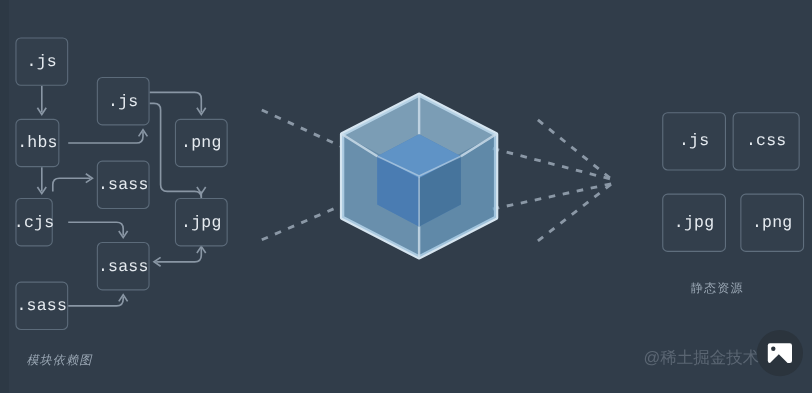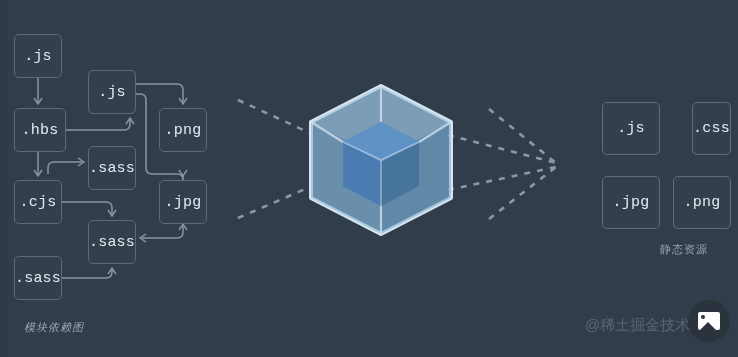--- a/index.html
+++ b/index.html
@@ -139,36 +139,36 @@
       <polygon points="76,40 38,60 76,80 114,60" fill="#5f93c6" stroke="none"></polygon>
       <polygon points="38,60 38,104 76,124 76,80" fill="#4a7cb2" stroke="none"></polygon>
       <polygon points="114,60 114,104 76,124 76,80" fill="#457299" fill-opacity="0.9" stroke="none"></polygon>
 
       <path d="M76,4 L76,40 M6,40 L38,60 M146,40 L114,60 M76,124 L76,152" stroke="#cfe0ec" stroke-width="2.2" fill="none" stroke-opacity="0.8"></path>
       <path d="M76,78 L38,60 M76,78 L114,60 M76,78 L76,124" stroke="#cfe0ec" stroke-width="1.6" fill="none" stroke-opacity="0.55"></path>
     </svg>
   </div>
 
   <div class="node" style="left:14px;top:34px;width:48px;height:44px;">.js</div>
-  <div class="node" style="left:14px;top:108px;width:52px;height:44px;">.hbs</div>
-  <div class="node" style="left:14px;top:180px;width:48px;height:44px;">.cjs</div>
+  <div class="node" style="left:14px;top:108px;width:40px;height:44px;">.hbs</div>
+  <div class="node" style="left:14px;top:180px;width:34px;height:44px;">.cjs</div>
   <div class="node" style="left:14px;top:256px;width:48px;height:44px;">.sass</div>
   <div class="node" style="left:88px;top:70px;width:48px;height:44px;">.js</div>
   <div class="node" style="left:88px;top:146px;width:48px;height:44px;">.sass</div>
   <div class="node" style="left:88px;top:220px;width:48px;height:44px;">.sass</div>
   <div class="node" style="left:159px;top:108px;width:48px;height:44px;">.png</div>
   <div class="node" style="left:159px;top:180px;width:48px;height:44px;">.jpg</div>
 
   <div class="caption" style="left:24px;top:320px;font-style:italic;">模块依赖图</div>
 
   <div class="node asset" style="left:602px;top:102px;width:58px;height:53px;">.js</div>
-  <div class="node asset" style="left:692px;top:102px;width:39px;height:53px;">.css</div>
+  <div class="node asset" style="left:666px;top:102px;width:61px;height:53px;">.css</div>
   <div class="node asset" style="left:602px;top:176px;width:58px;height:53px;">.jpg</div>
   <div class="node asset" style="left:673px;top:176px;width:58px;height:53px;">.png</div>
 
-  <div class="caption" style="left:628px;top:242px;margin-left:32px;">静态资源</div>
+  <div class="caption" style="left:628px;top:254px;">静态资源</div>
 
   <div class="watermark">@稀土掘金技术社区</div>
   <div class="wm-badge">
     <div class="pic"></div>
   </div>
 
 </div>
 
 </body></html>

